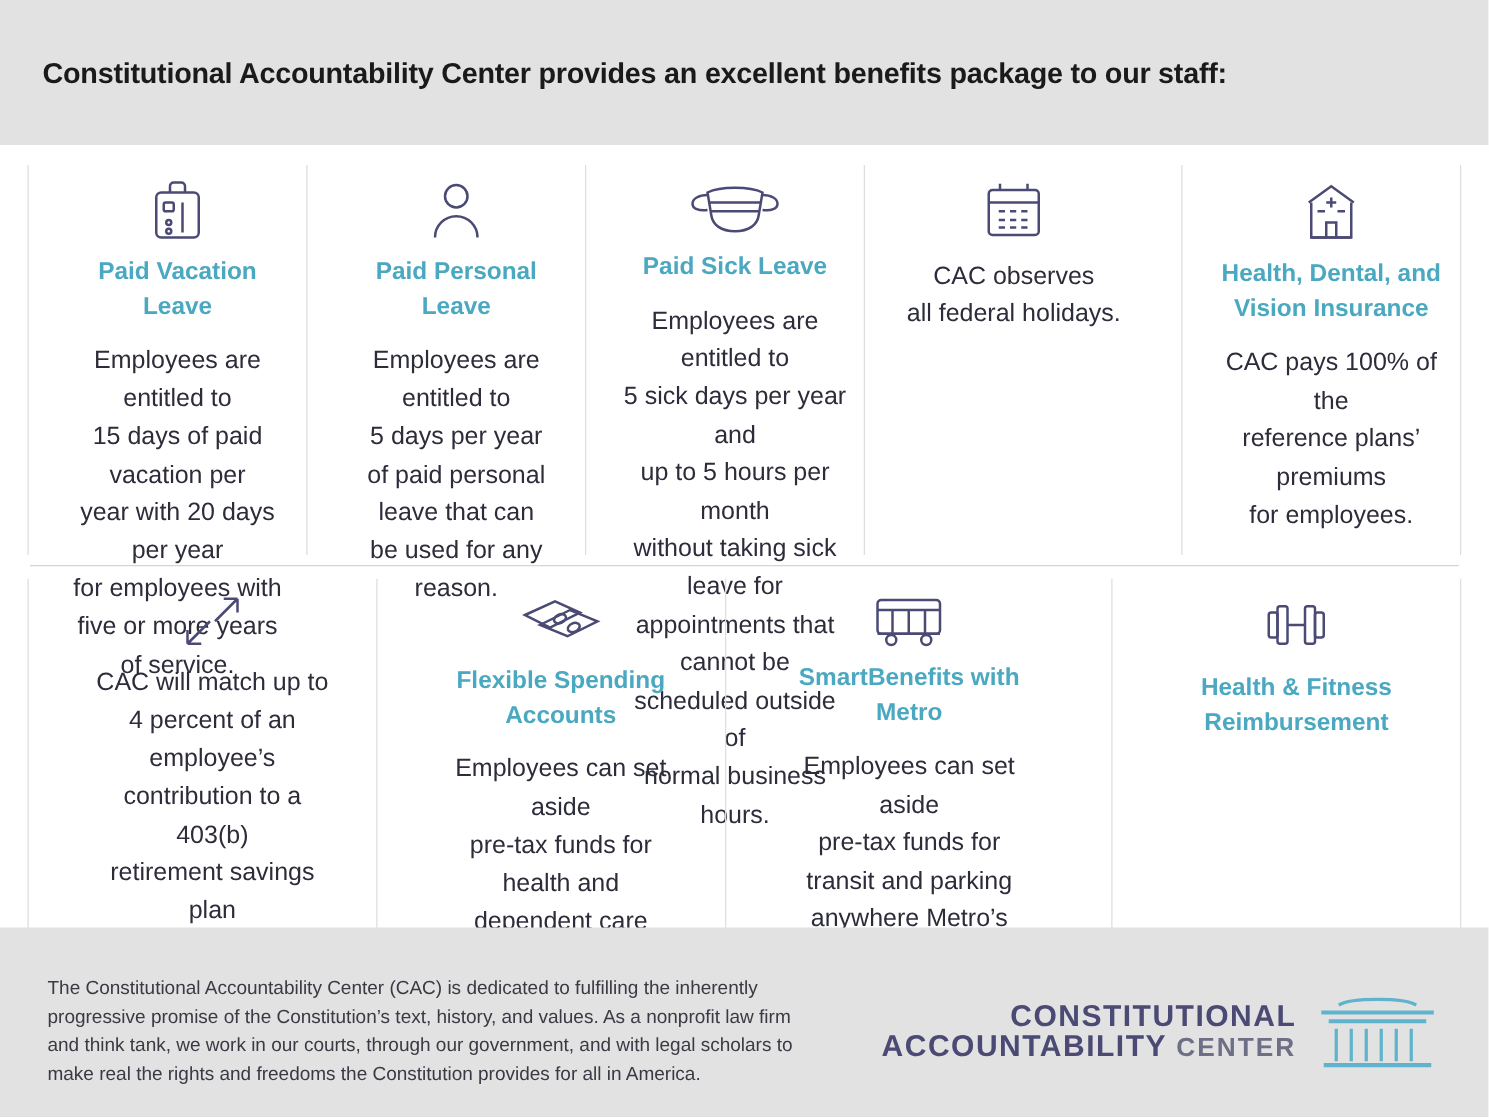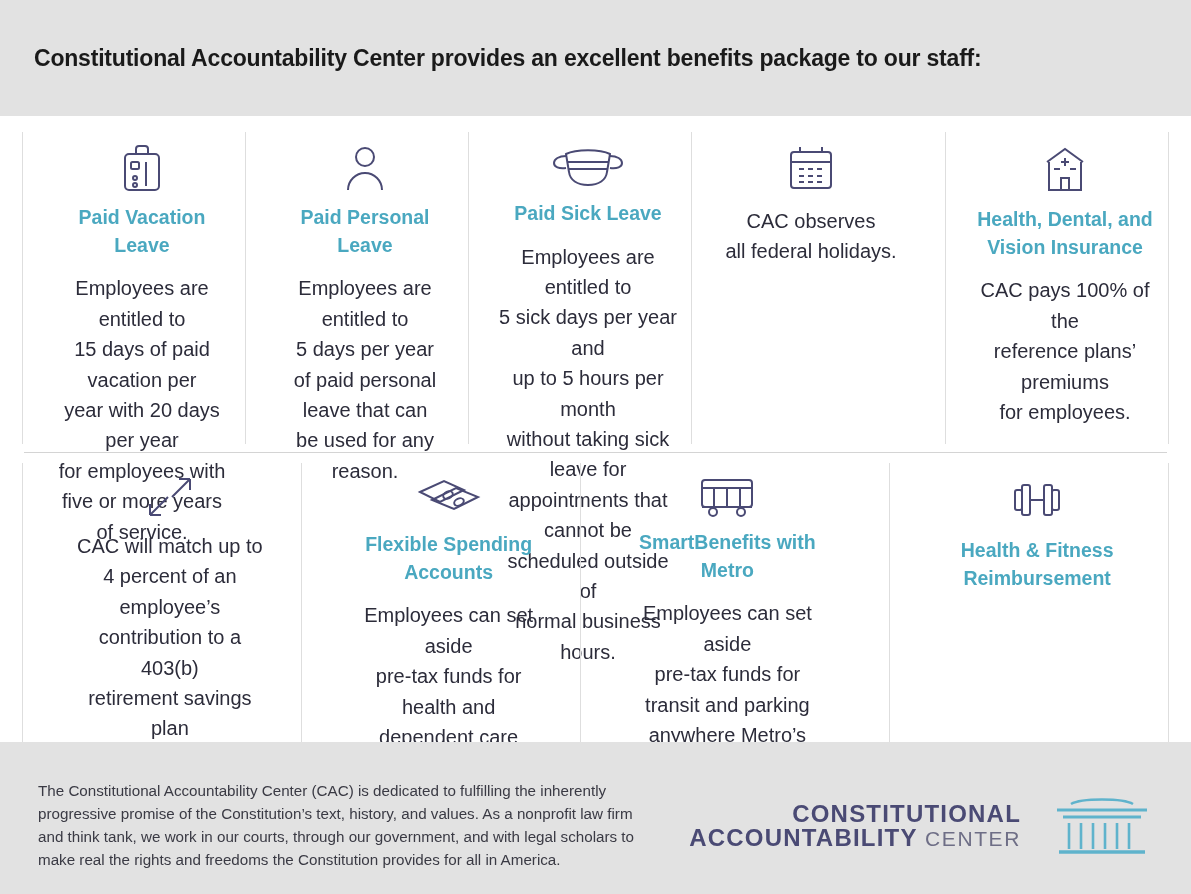--- a/index.html
+++ b/index.html
@@ -100,40 +100,40 @@
   .footer-text {
     font-size: 15.2px;
     color: #3a3a44;
     line-height: 1.5;
     max-width: 730px;
     white-space: pre-line;
   }
   .logo {
     display: flex;
     align-items: center;
-    gap: 30px;
+    gap: 14px;
   }
   .logo-words {
     text-align: right;
     line-height: 1.02;
   }
   .logo-line1 {
     font-size: 24px;
     font-weight: bold;
     letter-spacing: 1.2px;
     color: #4a4a74;
   }
   .logo-line2 {
     font-size: 24px;
     font-weight: bold;
     letter-spacing: 1.2px;
     color: #4a4a74;
   }
   .logo-line2 .sub {
-    font-weight: normal;
+    font-weight: bold;
     color: #6e6e86;
     letter-spacing: 1.6px;
     font-size: 21px;
   }
   .logo-mark { margin-bottom: 2px; }
 </style>
 </head>
 <body>
 
 <div class="page">

